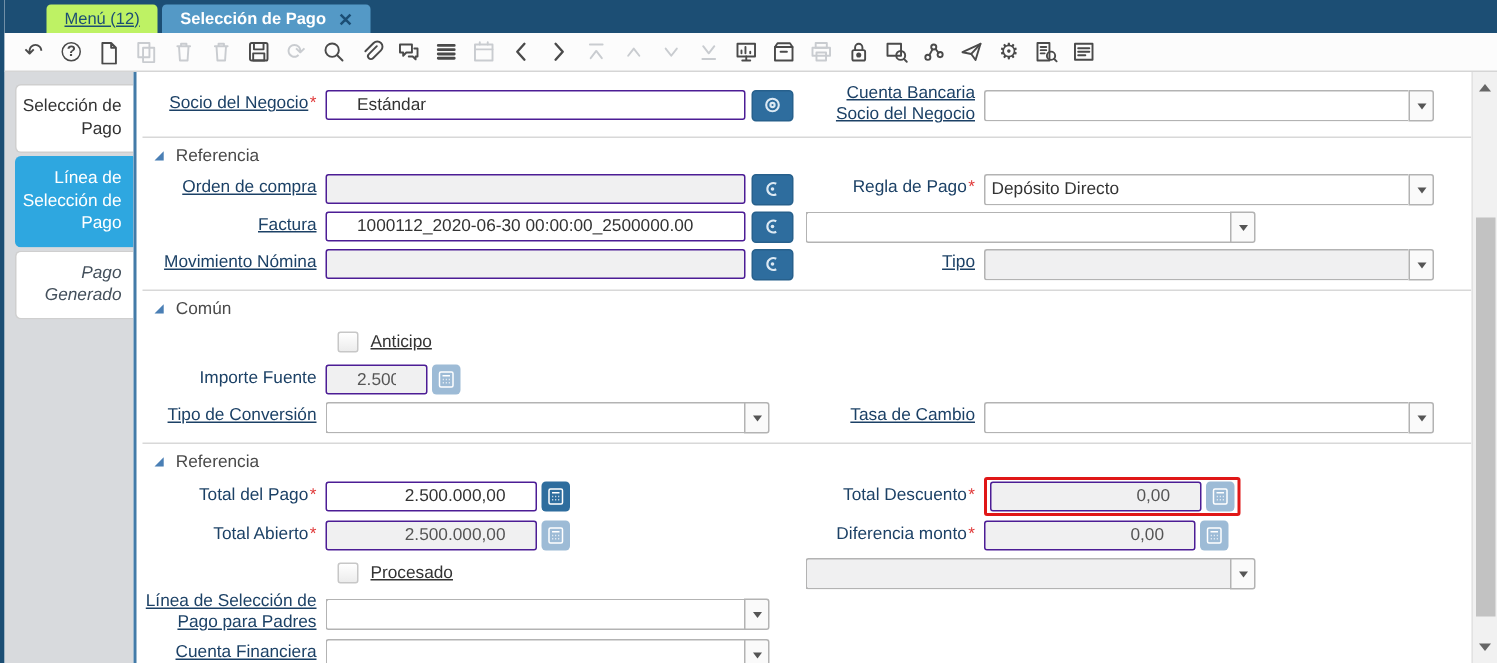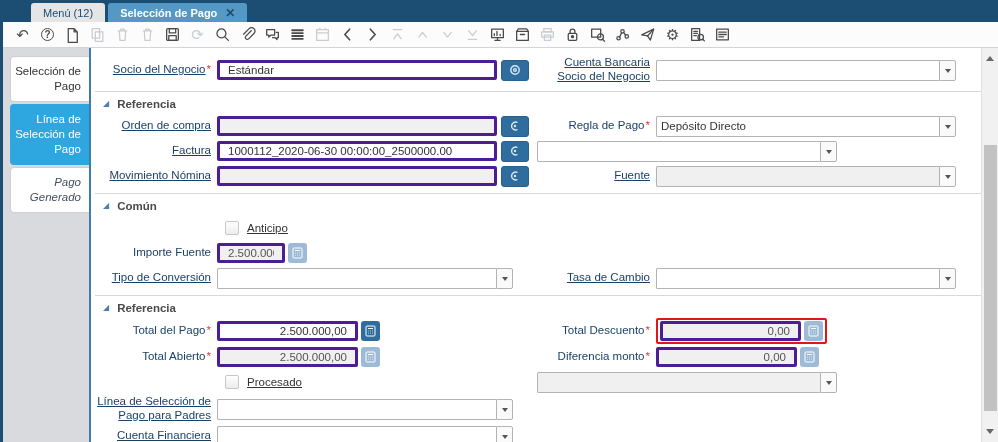--- a/index.html
+++ b/index.html
@@ -2,21 +2,21 @@
 <html><head>
 <meta charset="utf-8">
 <style>
   * { margin:0; padding:0; box-sizing:border-box; }
   body { font-family:"Liberation Sans",sans-serif; background:#fff; }
   .window { width:998px; height:442px; border-left:3px solid #1c4e74; overflow:hidden; background:#fff; position:relative; }
 
   
   .tabbar { height:22px; background:#1c4e74; display:flex; align-items:stretch; padding-left:28px; gap:3px; }
   .tab { display:flex; align-items:center; gap:8px; padding:0 12px; font-size:11px; border-radius:3px 3px 0 0; margin-top:3px; cursor:pointer; }
-  .tab.menu { background:#e5e5e5; color:#1c4e74; }
+  .tab.menu { background:#bef264; color:#1c4e74;text-decoration:underline; }
   .tab.active { background:#5499c6; color:#fff; font-weight:bold; }
   .tab-close { color:#1c4e74; font-size:12px; font-weight:bold; cursor:pointer; }
 
   
   .toolbar { height:26px; display:flex; align-items:center; padding-left:7px; border-bottom:1px solid #d5d5d5; background:#fcfcfc; }
   .tb-btn { width:25px; height:18px; display:flex; align-items:center; justify-content:center; color:#4a4a4a; cursor:pointer; flex-shrink:0; }
   .tb-btn.off { color:#c9ccd0; cursor:default; }
   .tb-btn .g { font-size:15px; line-height:16px; }
   .circ { width:13px; height:13px; border:1.4px solid currentColor; border-radius:50%; font-size:10px; display:flex; align-items:center; justify-content:center; font-weight:bold; }
 
@@ -36,21 +36,21 @@
   
   .row { display:flex; align-items:center; min-height:24px; padding-left:2px; margin-bottom:1px; }
   .cl  { width:114px; text-align:right; flex-shrink:0; }
   .cf  { width:314px; margin-left:6px; display:flex; align-items:center; flex-shrink:0; }
   .crl { width:110px; text-align:right; flex-shrink:0; margin-left:9px; }
   .crf { width:300px; margin-left:6px; display:flex; align-items:center; }
   .lbl { font-size:11.5px; color:#1c4166; line-height:1.18; }
   .lnk { text-decoration:underline; cursor:pointer; }
   .req { display:inline-block; color:#e03a3a; font-style:normal; margin-left:1px; text-decoration:none; }
 
-  .txt { height:20px; border:3px solid #4c1d95; border-radius:2px; font:11.5px "Liberation Sans",sans-serif; padding:0 8px; color:#333; background:#fff; }
+  .txt { height:20px; border:1px solid #4c1d95; border-radius:2px; font:11.5px "Liberation Sans",sans-serif; padding:0 20px; color:#333; background:#fff; }
   .ro  { background:#f0f0f1; color:#555; }
   .num { text-align:right; }
   .w-lk { width:280px; }
   .w-sm { width:68px; }
   .w-md { width:141px; }
 
   .lk-btn { width:28px; height:21px; margin-left:4px; background:#2e6d9e; border:1px solid #27608c; border-radius:3px; display:flex; align-items:center; justify-content:center; padding:0; cursor:pointer; }
 
   .combo { display:flex; height:21px; }
   .cf .combo { width:296px; } .crf .combo { width:340px; }
@@ -60,21 +60,21 @@
   .arr { width:0; height:0; border:3.5px solid transparent; border-top:4.5px solid #555; margin-top:4px; }
 
   .amt { display:flex; align-items:center; }
   .calc-btn { width:19px; height:20px; margin-left:3px; border-radius:3px; border:none; display:flex; align-items:center; justify-content:center; padding:0; background:#2e6d9e; cursor:pointer; }
   .calc-btn.off { background:#9dbbd6; cursor:default; }
   .hl { border:2px solid #e01717; padding:1px 2px; border-radius:2px; }
 
   .sec { border-top:1px solid #d8d8d8; margin-top:5px; padding-top:3px; }
   .sec-h { display:flex; align-items:center; height:17px; padding-left:8px; margin-bottom:2px; }
   .tri { color:#4a7fb5; font-size:8px; margin-right:8px; cursor:pointer; }
-  .sec-title { font-weight:bold; color:#4a4a4a; font-size:11.5px; }
+  .sec-title { font-weight:normal; color:#4a4a4a; font-size:11.5px; }
 
   .cb { width:14px; height:14px; border:1px solid #c7c7c7; background:linear-gradient(#fff,#ececec); border-radius:2px; margin-left:8px; cursor:pointer; flex-shrink:0; }
   .cblbl { margin-left:8px; color:#333; font-size:11.5px;text-decoration:underline; }
 </style>
 </head>
 <body>
 
 <div class="window">
 
   <div class="tabbar">
@@ -332,21 +332,21 @@
           <span class="cl lbl lnk">Movimiento Nómina</span>
           <span class="cf">
             <input class="txt w-lk ro" readonly="" value="" style="">
             <button class="lk-btn">
               <svg width="12" height="12" viewBox="0 0 12 12" fill="none" stroke="#dce9f3" stroke-width="1.4">
                   <path d="M8.5 2.5A4 4 0 1 0 8.5 9.5"></path>
                   <circle cx="6" cy="6" r="1.2" fill="#dce9f3" stroke="none"></circle>
                 </svg>
             </button>
           </span>
-          <span class="crl lbl lnk">Fuente</span>
+          <span class="crl lbl lnk">Tipo</span>
           <span class="crf">
             <span class="combo dis">
               <input class="ctxt" readonly="" value="" style="">
               <span class="cbtn">
                   <i class="arr"></i>
                 </span>
             </span>
           </span>
         </div>
       </div>

